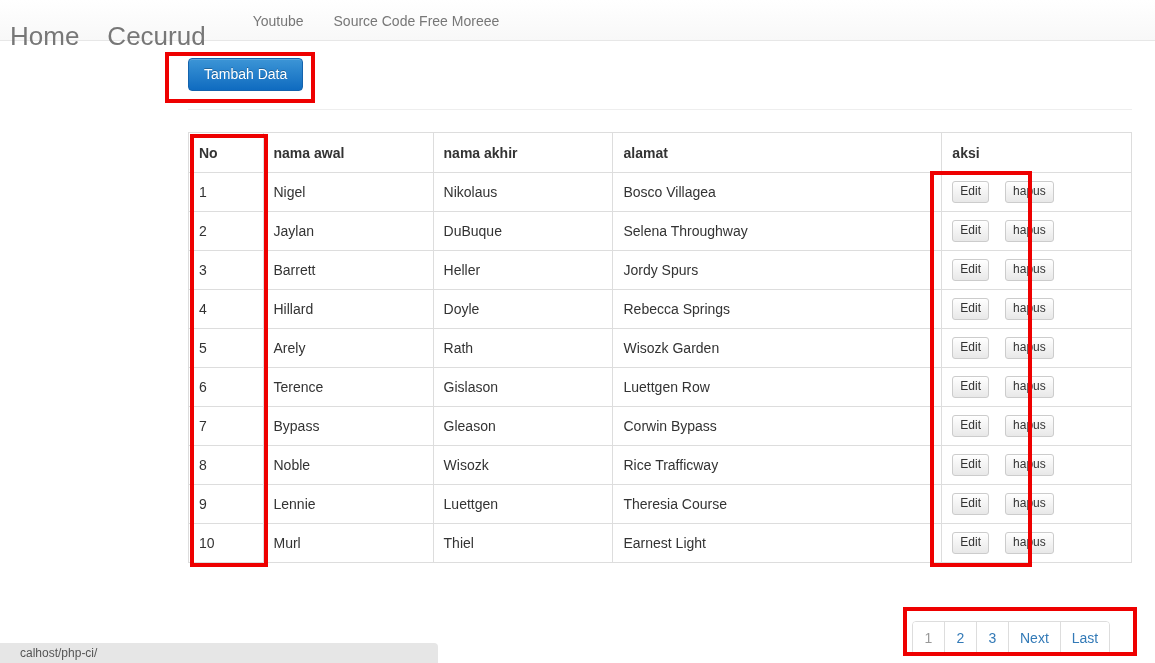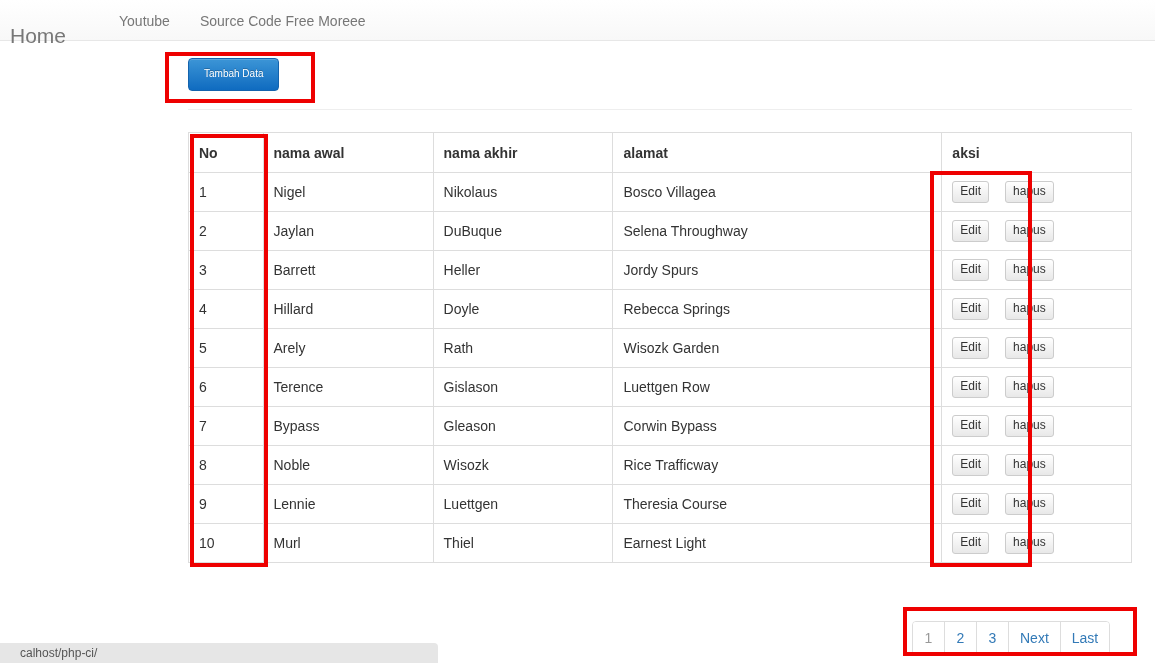--- a/index.html
+++ b/index.html
@@ -22,23 +22,23 @@
     position: absolute;
     left: 0; top: 0;
     width: 1155px;
     height: 41px;
     background: linear-gradient(to bottom, #ffffff 0%, #f8f8f8 100%);
     border-bottom: 1px solid #e7e7e7;
     display: flex;
     align-items: center;
   }
   .navbar .brand {
-    font-size: 21px;
+    font-size: 26px;
     color: #777777;
-    padding: 0 20px;
+    padding: 0 14px;
     line-height: 40px;
     white-space: nowrap;
     text-decoration: none;
     margin-top: 31px;
   }
   .navbar .brand:first-child { padding-left: 10px; }
   .navbar .navlink {
     font-size: 14px;
     color: #777777;
     padding: 4px 15px;
@@ -53,21 +53,21 @@
   .content {
     position: absolute;
     left: 188px; top: 41px;
     width: 944px;
   }
 
   .btn-primary {
     display: inline-block;
     margin-top: 17px;
     padding: 7px 15px 8px;
-    font-size: 10px;
+    font-size: 14px;
     color: #ffffff;
     background: linear-gradient(to bottom, #3c95d6 0%, #0f6bc0 100%);
     border: 1px solid #1463ad;
     border-radius: 4px;
     text-shadow: 0 -1px 0 rgba(0,0,0,.25);
     box-shadow: inset 0 1px 0 rgba(255,255,255,.18);
     cursor: pointer;
     line-height: 16px;
   }
 
@@ -179,20 +179,21 @@
   #annot-aksi   { left: 930px; top: 171px; width: 102px; height: 396px; }
   #annot-pager  { left: 903px; top: 607px; width: 234px; height: 49px; }
 </style>
 </head>
 <body>
 
 <div id="page">
 
   <div class="navbar">
     <a class="brand" href="#">Home</a>
+    <a class="brand" href="#">Cecurud</a>
     <a class="navlink first" href="#">Youtube</a>
     <a class="navlink" href="#">Source Code Free Moreee</a>
   </div>
 
   <div class="content">
 
     <button class="btn-primary">Tambah Data</button>
 
     <hr class="divider">
 

